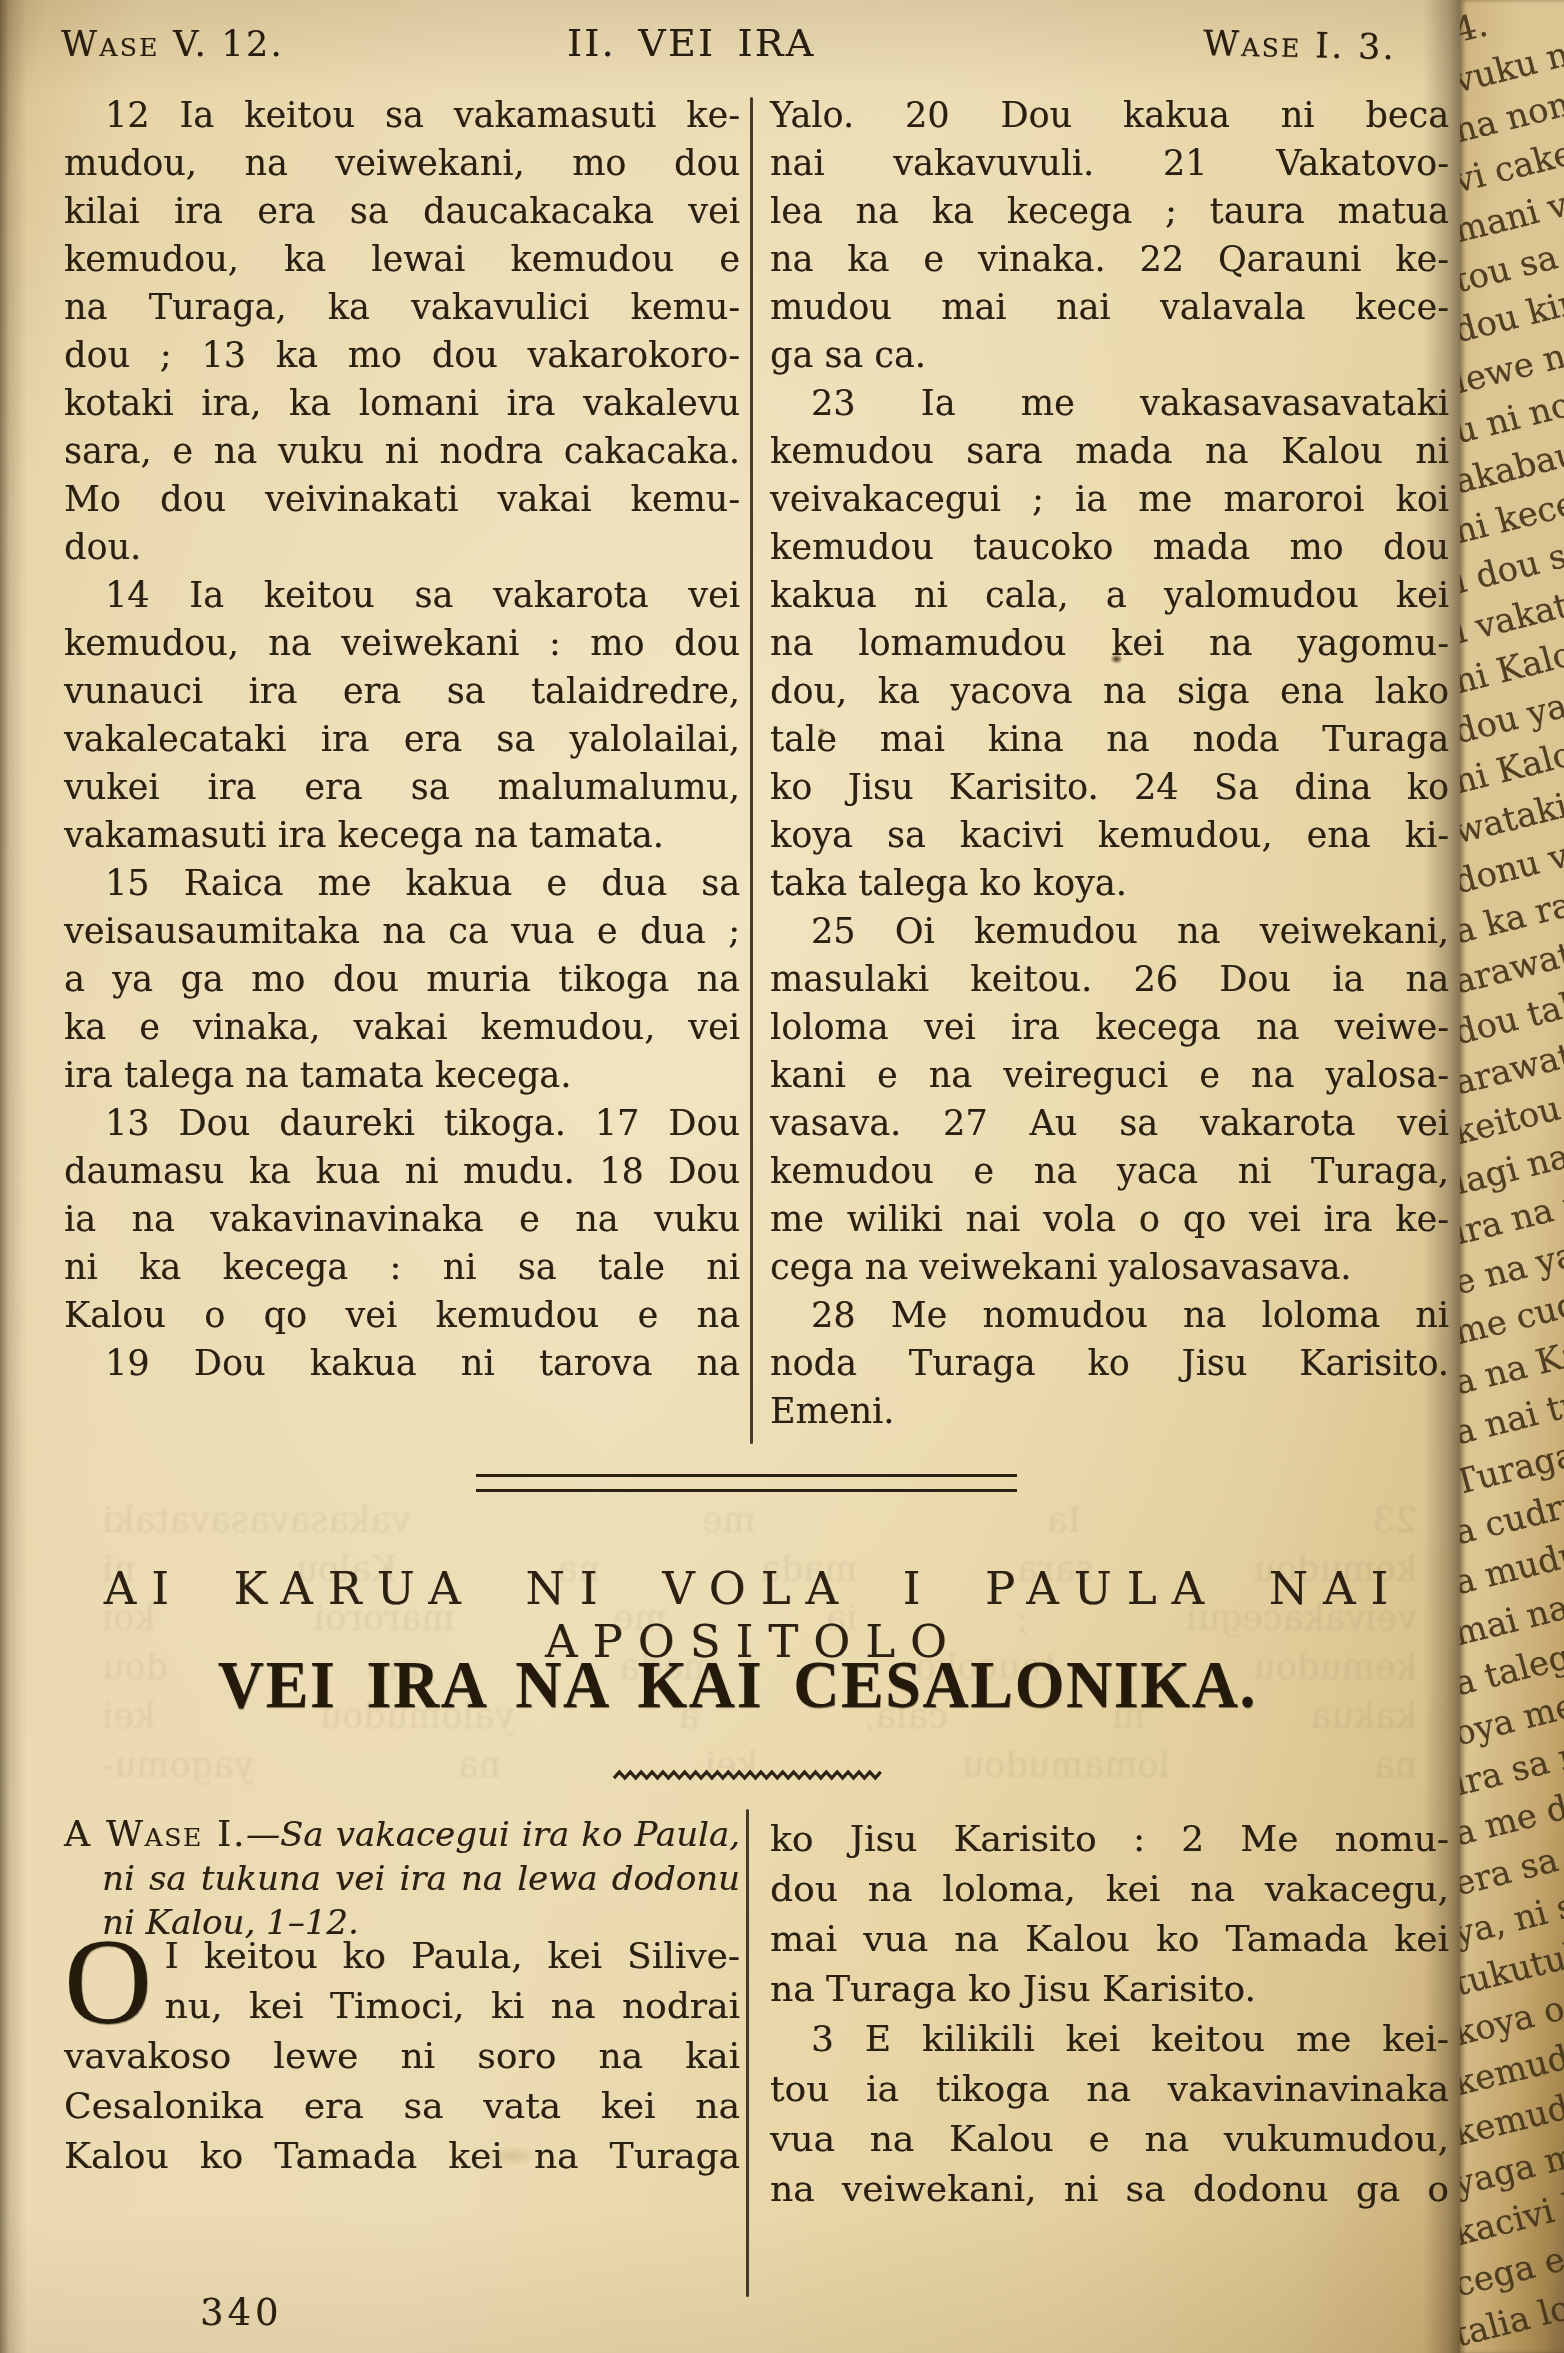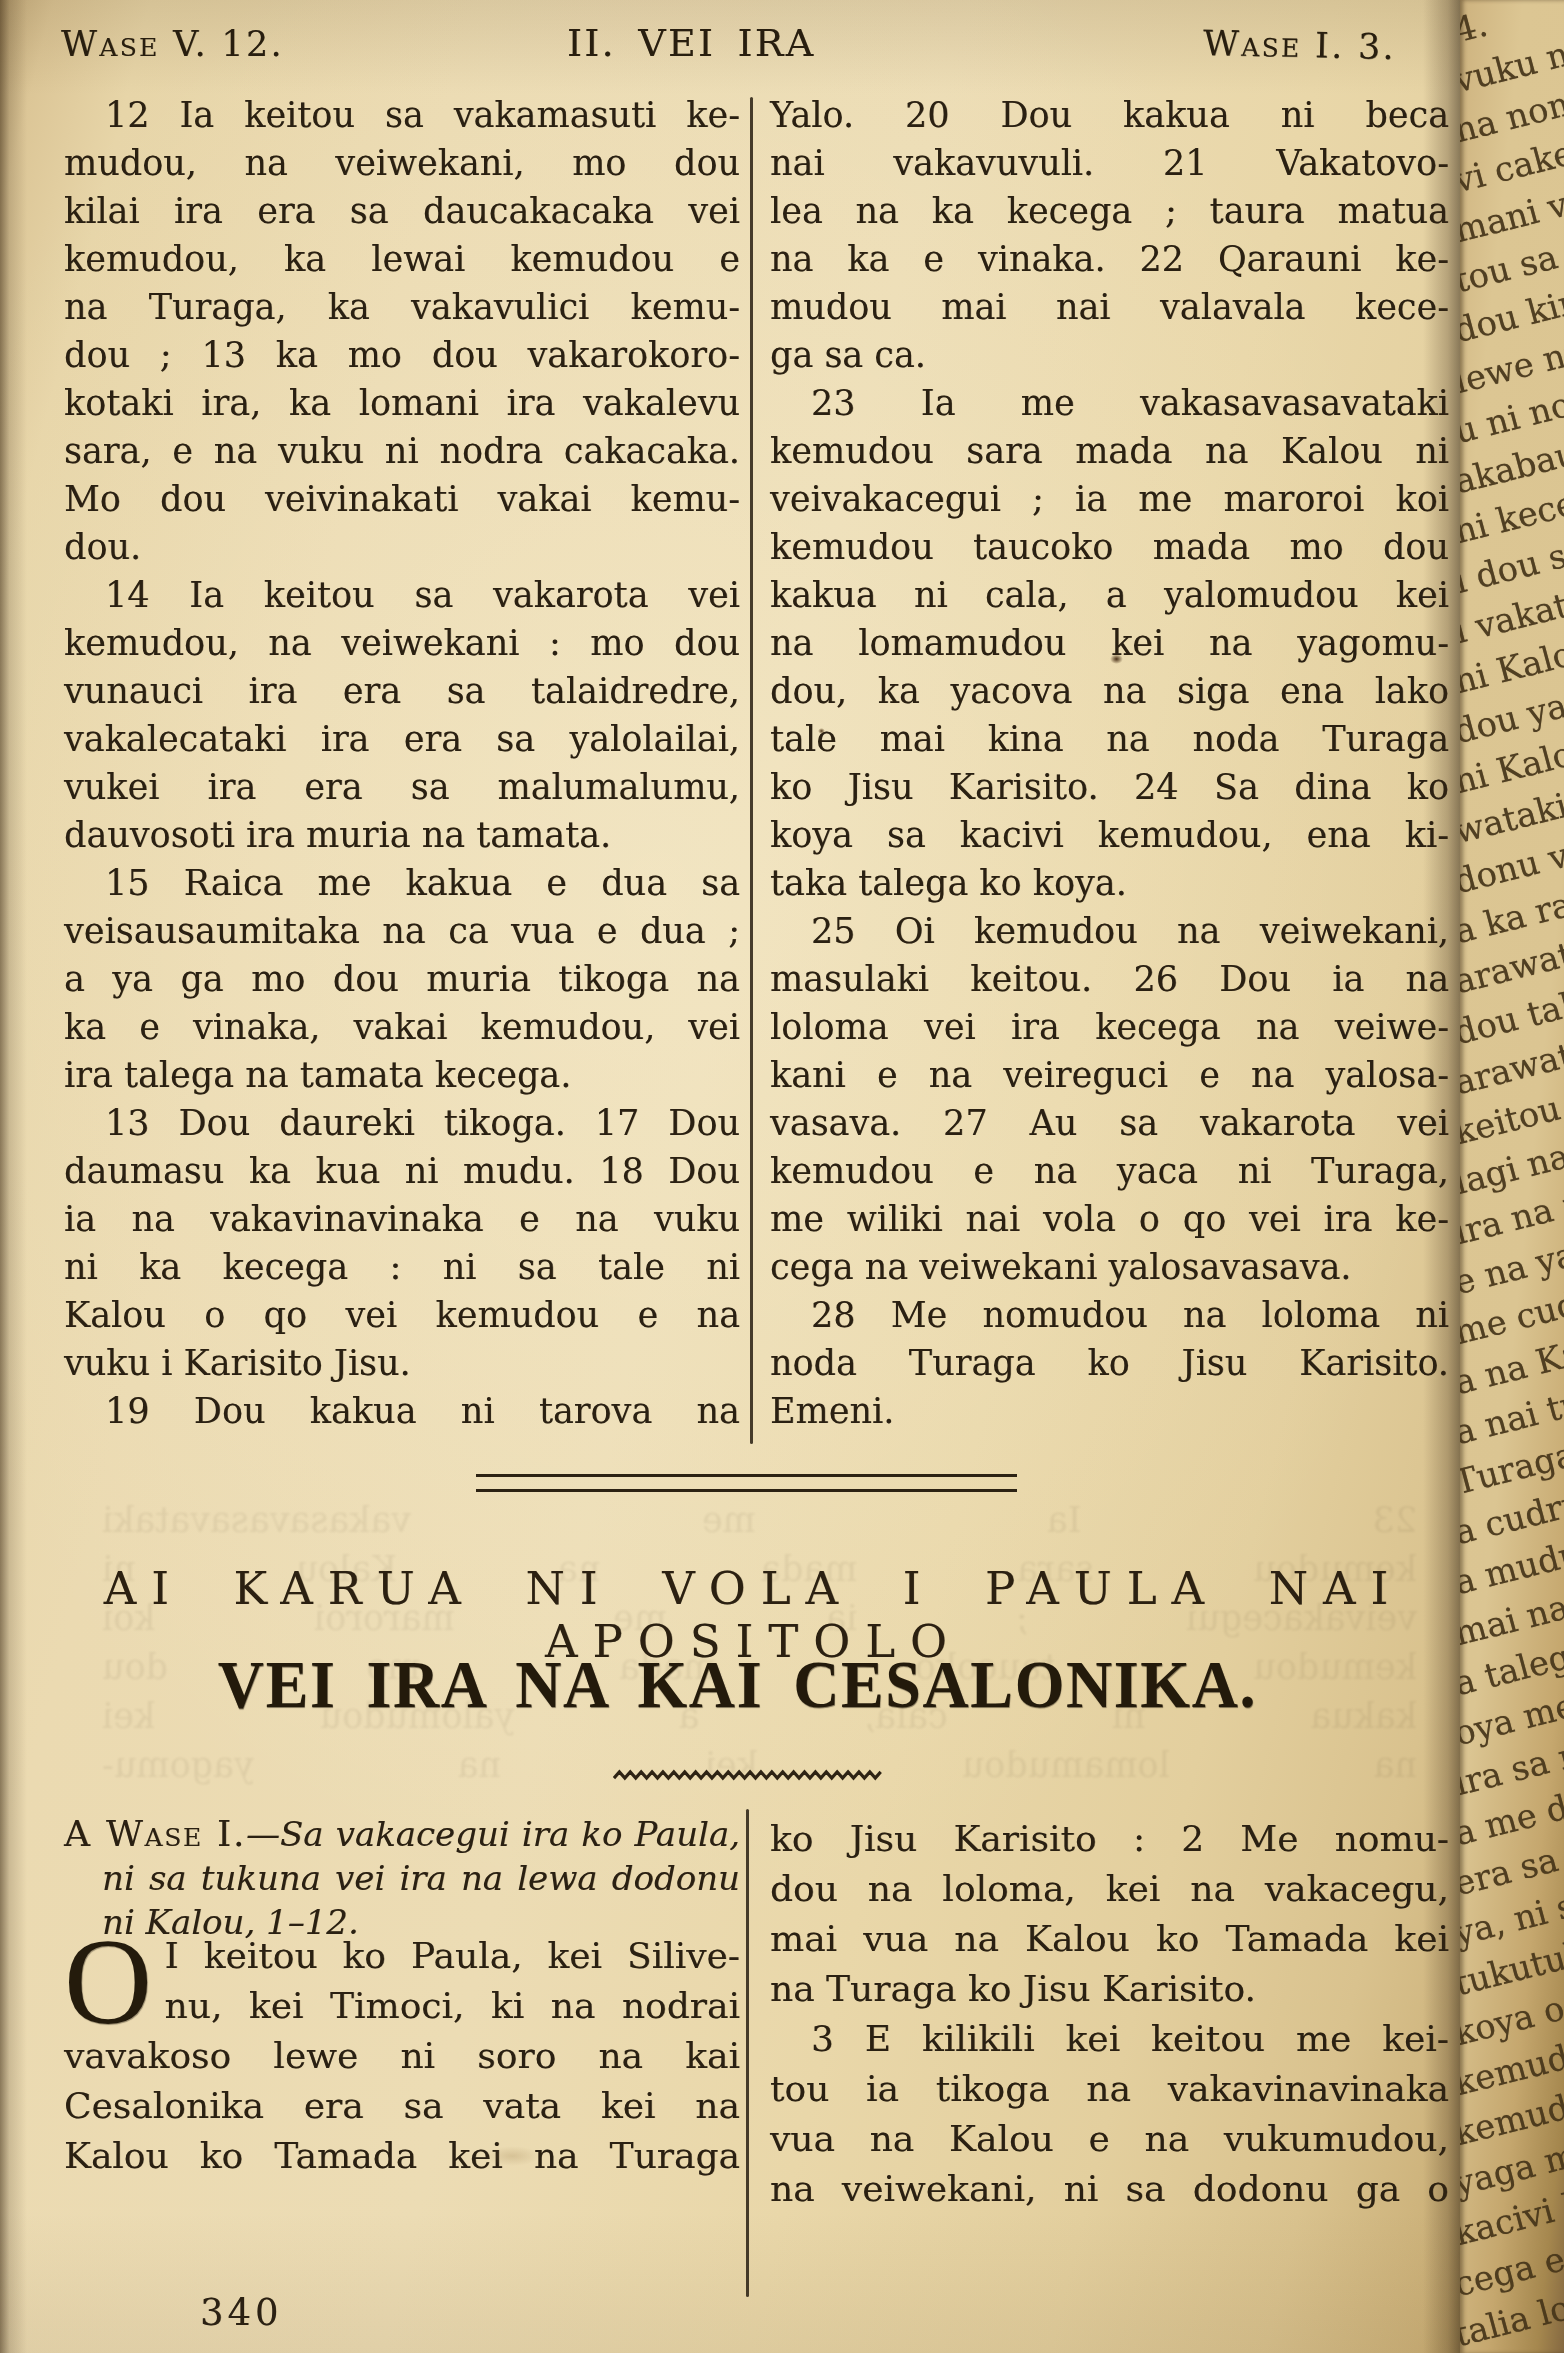--- a/index.html
+++ b/index.html
@@ -126,36 +126,35 @@
         <div class="line">sara, e na vuku ni nodra cakacaka.</div>
         <div class="line">Mo dou veivinakati vakai kemu-</div>
         <div class="line last">dou.</div>
       </div>
       <div class="para indent">
         <div class="line">14 Ia keitou sa vakarota vei</div>
         <div class="line">kemudou, na veiwekani : mo dou</div>
         <div class="line">vunauci ira era sa talaidredre,</div>
         <div class="line">vakalecataki ira era sa yalolailai,</div>
         <div class="line">vukei ira era sa malumalumu,</div>
-        <div class="line last">dauvosoti ira muria na tamata.</div>
+        <div class="line last">vakamasuti ira kecega na tamata.</div>
       </div>
       <div class="para indent">
         <div class="line">15 Raica me kakua e dua sa</div>
         <div class="line">veisausaumitaka na ca vua e dua ;</div>
         <div class="line">a ya ga mo dou muria tikoga na</div>
         <div class="line">ka e vinaka, vakai kemudou, vei</div>
         <div class="line last">ira talega na tamata kecega.</div>
       </div>
       <div class="para indent">
         <div class="line">13 Dou daureki tikoga. 17 Dou</div>
         <div class="line">daumasu ka kua ni mudu. 18 Dou</div>
         <div class="line">ia na vakavinavinaka e na vuku</div>
         <div class="line">ni ka kecega : ni sa tale ni</div>
         <div class="line">Kalou o qo vei kemudou e na</div>
-        <div class="line last">vuku i Karisito Jisu.</div>
       </div>
       <div class="para indent">
         <div class="line">19 Dou kakua ni tarova na</div>
       </div>
     </div>
   <div class="vrule" id="vrule-top"></div>
   <div class="col" id="col-tr">
       <div class="para">
         <div class="line">Yalo. 20 Dou kakua ni beca</div>
         <div class="line">nai vakavuvuli. 21 Vakatovo-</div>

